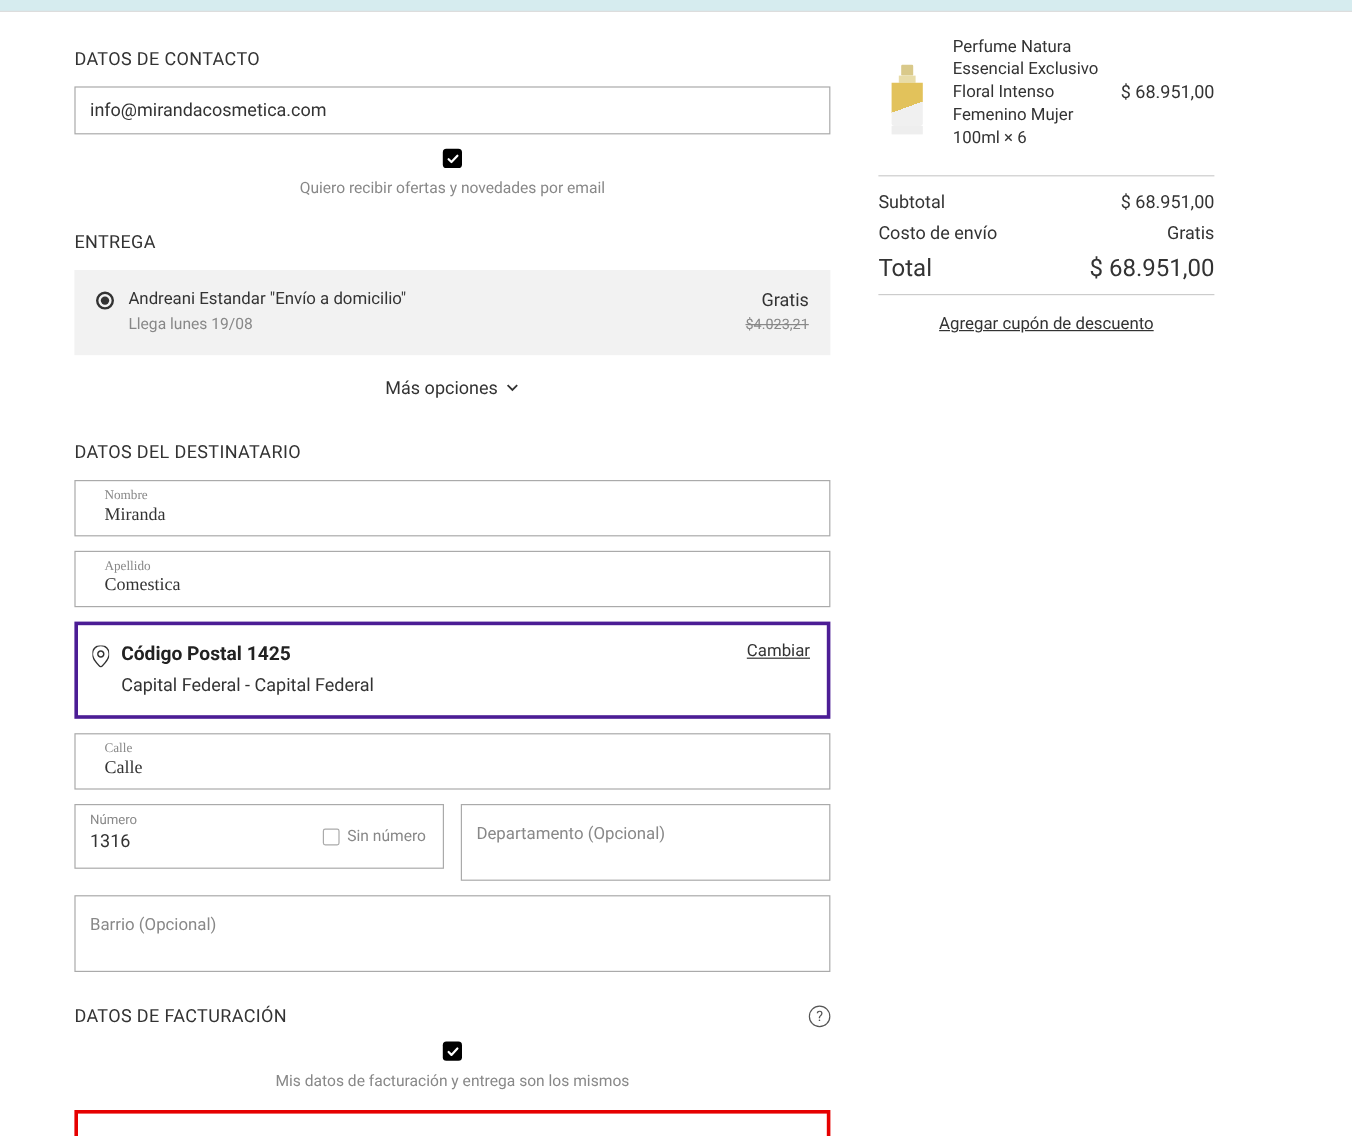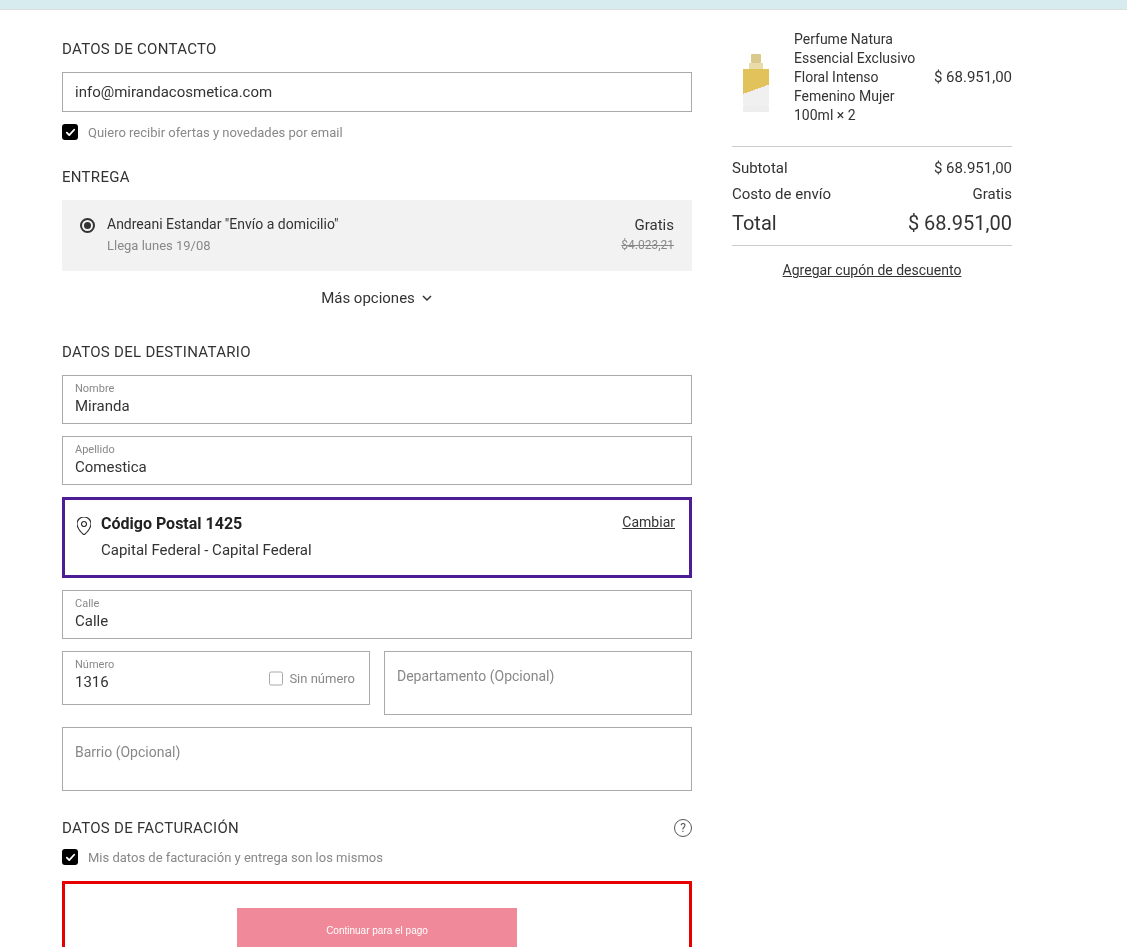--- a/index.html
+++ b/index.html
@@ -26,21 +26,21 @@
   }
   .field-box {
     border: 1px solid #aaa;
     padding: 10px 12px;
     font-size: 15px;
     margin-bottom: 12px;
     background:#fff;
   }
   .field-box.readonly { color:#333; }
   .check-row {
-    display:flex; align-items:center; gap:10px; font-size:13px; color:#888; margin-bottom:28px;
+    display:flex; align-items:center; gap:10px; font-size:13px; color:#888; margin-bottom:28px;flex-direction:column;
   }
   .checkbox {
     width:16px; height:16px; border-radius:3px; background:#000; display:flex; align-items:center; justify-content:center;
   }
   .checkbox svg { width:11px; height:11px; }
   .shipping-box {
     background:#f2f2f2; padding:16px 18px 18px; margin-bottom:0;
   }
   .ship-row { display:flex; justify-content:space-between; align-items:flex-start; }
   .ship-left { display:flex; gap:12px; }
@@ -49,21 +49,21 @@
   .ship-title { font-size:14px; color:#333; }
   .ship-sub { font-size:13px; color:#888; margin-top:6px; }
   .ship-price { text-align:right; }
   .ship-price .free { font-size:15px; color:#333; }
   .ship-price .old { font-size:12px; color:#888; text-decoration:line-through; margin-top:4px;}
   .more-options {
     text-align:center; padding:18px 0 26px; font-size:15px; color:#333;
     display:flex; justify-content:center; align-items:center; gap:6px; cursor:pointer;
   }
   .float-label {
-    border:1px solid #aaa; padding:6px 12px 8px; margin-bottom:12px; background:#fff;
+    border:1px solid #aaa; padding:6px 24px 8px; margin-bottom:12px; background:#fff;font-family:Liberation Serif, serif;
   }
   .float-label .lbl { font-size:11px; color:#888; }
   .float-label .val { font-size:15px; color:#333; margin-top:2px; }
   .postal-box {
     border:3px solid #4c1d95; padding:14px 16px 16px 12px; margin-bottom:12px; background:#fff;
     display:flex; align-items:flex-start; gap:10px; position:relative;
   }
   .postal-box .pin { margin-top:3px; }
   .postal-title { font-size:16px; font-weight:bold; color:#222;}
   .postal-sub { font-size:15px; color:#333; margin-top:8px;}
@@ -217,21 +217,21 @@
   <div class="right">
     <div class="cart-item">
       <div class="prod-img">
         <div class="perfume-bottle">
           <div class="perfume-cap"></div>
           <div class="perfume-neck"></div>
           <div class="perfume-body"></div>
           <div class="perfume-base"></div>
         </div>
       </div>
-      <div class="prod-name">Perfume Natura Essencial Exclusivo Floral Intenso Femenino Mujer 100ml × 2</div>
+      <div class="prod-name">Perfume Natura Essencial Exclusivo Floral Intenso Femenino Mujer 100ml × 6</div>
       <div class="prod-price">$ 68.951,00</div>
     </div>
     <div class="divider"></div>
     <div class="sum-row">
       <span>Subtotal</span>
       <span>$ 68.951,00</span>
     </div>
     <div class="sum-row">
       <span>Costo de envío</span>
       <span>Gratis</span>

